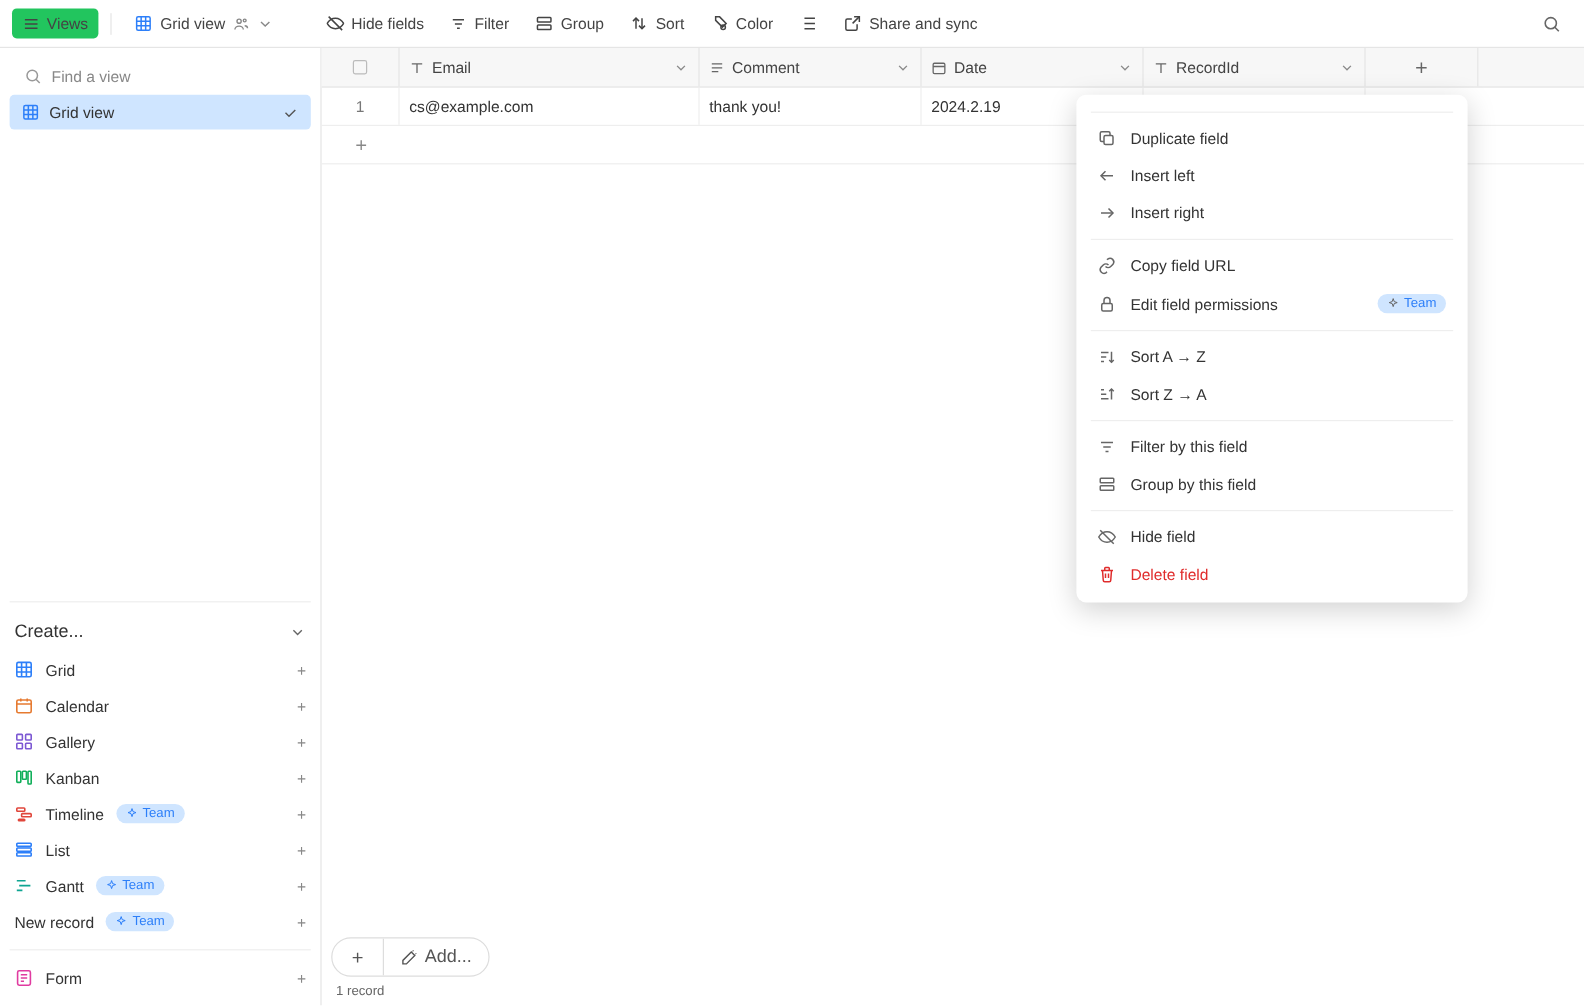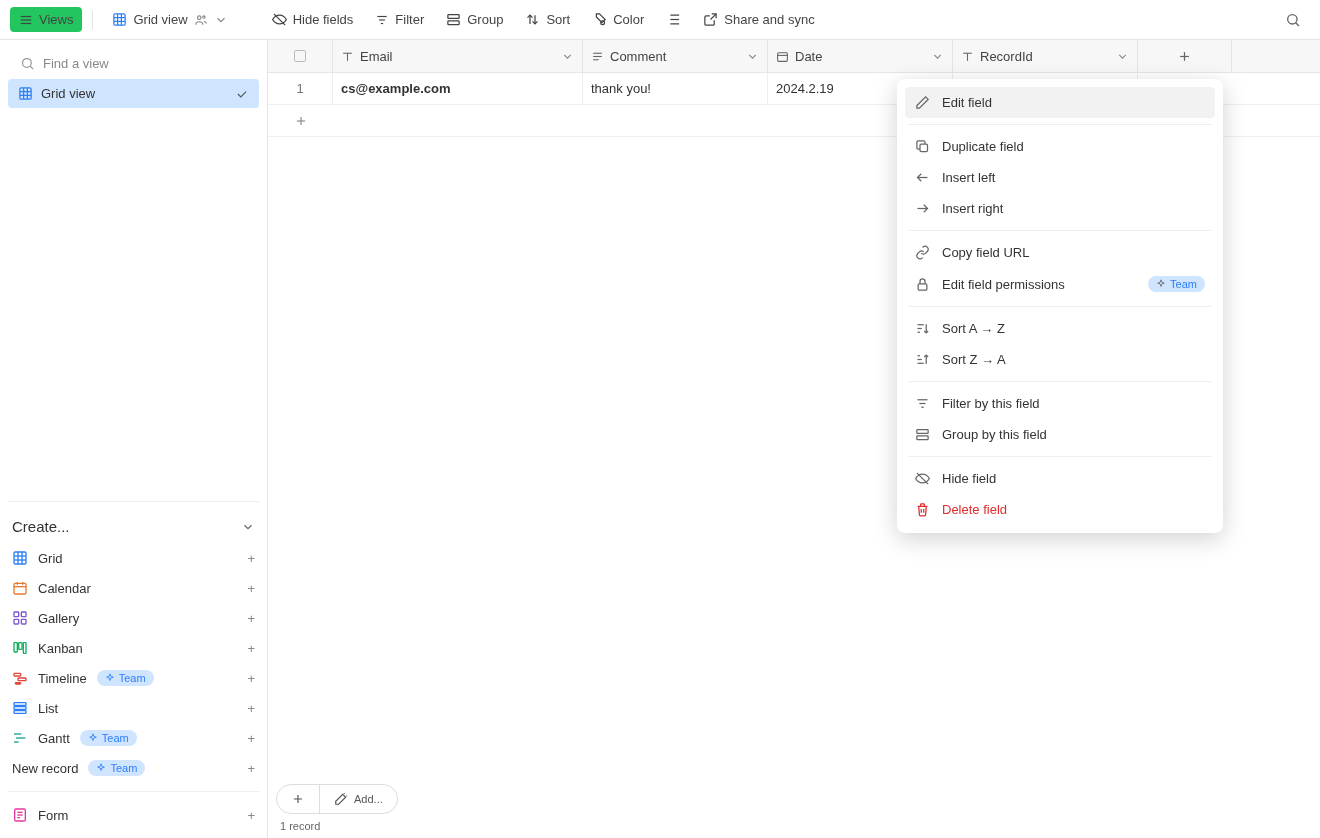--- a/index.html
+++ b/index.html
@@ -167,21 +167,21 @@
 }
 .row .rownum {
   width: 65px;
   display: flex;
   align-items: center;
   justify-content: center;
   color: #777;
   border-right: 1px solid #eee;
 }
 .row .cell { display: flex; align-items: center; padding: 0 8px; border-right: 1px solid #eee; }
-.cell-primary { width: 250px; font-weight: bold; }
+.cell-primary { width: 250px; }
 .cell-std { width: 185px; }
 .row-add {
   display: flex;
   height: 32px;
   border-bottom: 1px solid #eee;
   align-items: center;
 }
 .row-add .rownum {
   width: 65px;
   display: flex;
@@ -200,21 +200,21 @@
   border-radius: 18px;
   overflow: hidden;
   background: #fff;
 }
 .fb {
   display: inline-flex;
   align-items: center;
   gap: 6px;
   padding: 7px 14px;
   color: #555;
-  font-size: 11px;
+  font-size: 15px;
 }
 .fb + .fb { border-left: 1px solid #ddd; }
 .record-count {
   font-size: 11px;
   color: #666;
   margin-top: 6px;
   margin-left: 4px;
 }
 
 
@@ -564,26 +564,20 @@
             </svg>
           <span>Add...</span>
         </div>
       </div>
       <div class="record-count">1 record</div>
     </div>
   </div>
 </div>
 
 <div class="ctx">
-  <div class="ctx-item hover">
-    <svg width="15" height="15" viewBox="0 0 24 24" fill="none" stroke="currentColor" stroke-width="2">
-        <path d="M17 3l4 4L7 21H3v-4z"></path>
-      </svg>
-    <span>Edit field</span>
-  </div>
   <div class="ctx-sep"></div>
   <div class="ctx-item">
     <svg width="15" height="15" viewBox="0 0 24 24" fill="none" stroke="currentColor" stroke-width="2">
         <rect x="8" y="8" width="12" height="12" rx="2"></rect>
         <path d="M16 8V5a2 2 0 0 0-2-2H5a2 2 0 0 0-2 2v9a2 2 0 0 0 2 2h3"></path>
       </svg>
     <span>Duplicate field</span>
   </div>
   <div class="ctx-item">
     <svg width="15" height="15" viewBox="0 0 24 24" fill="none" stroke="currentColor" stroke-width="2">

